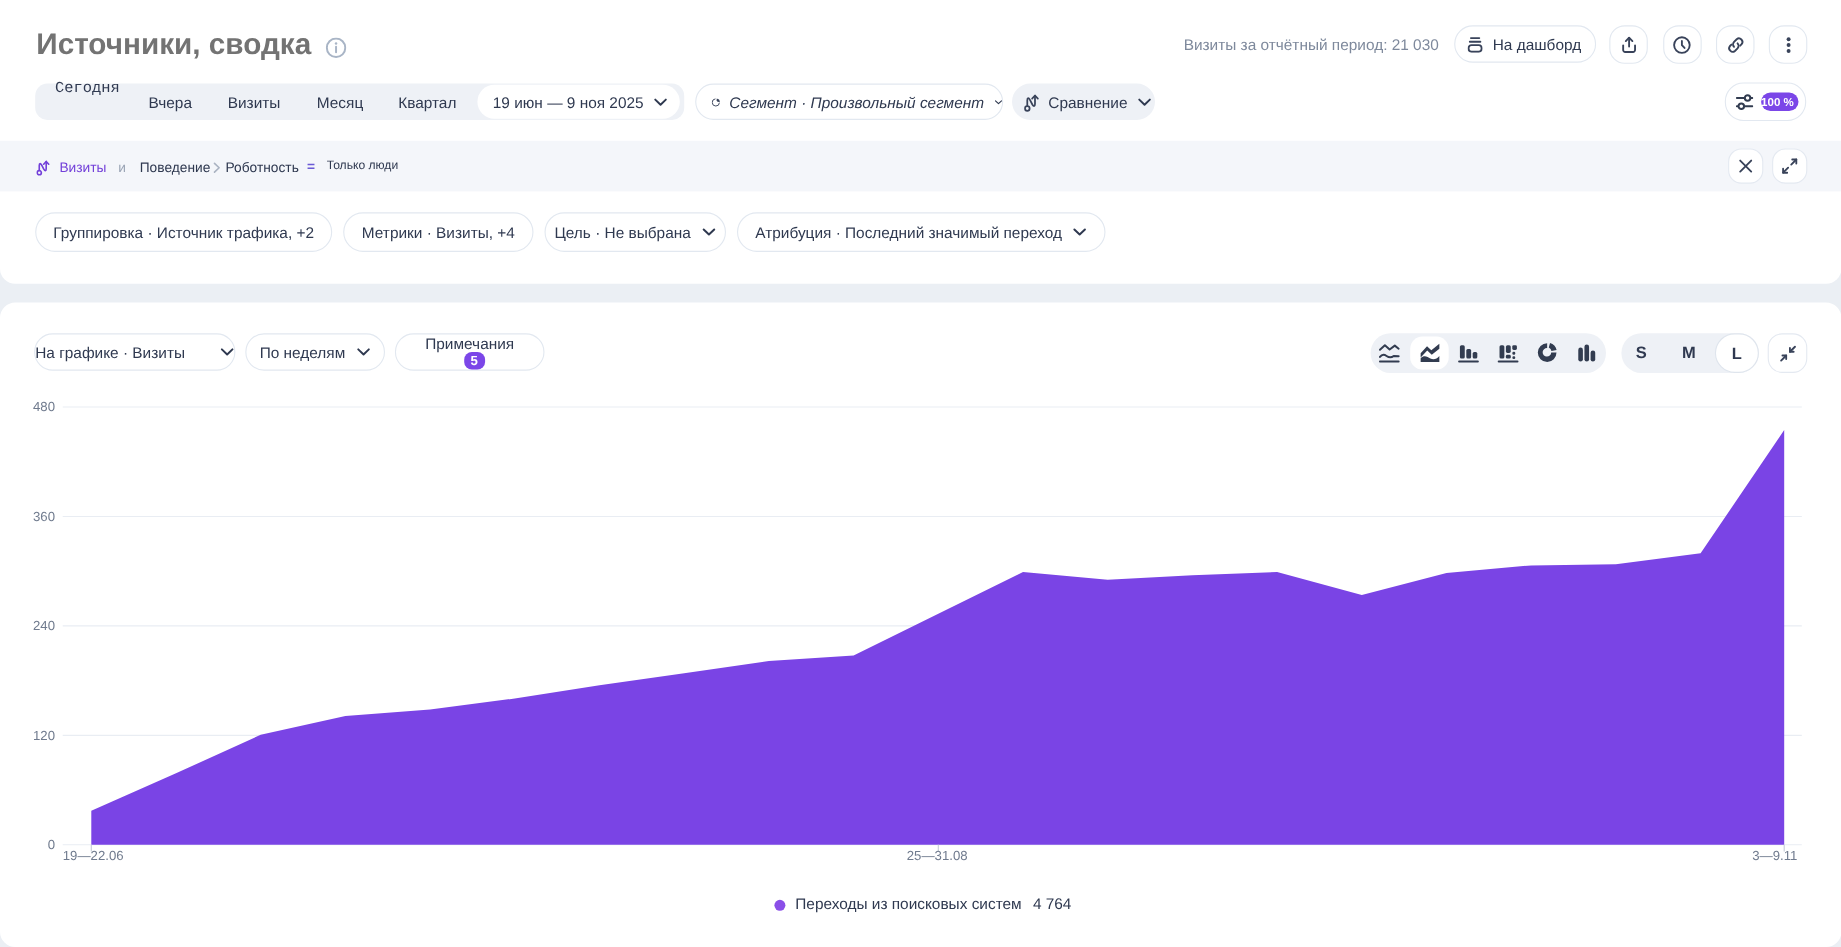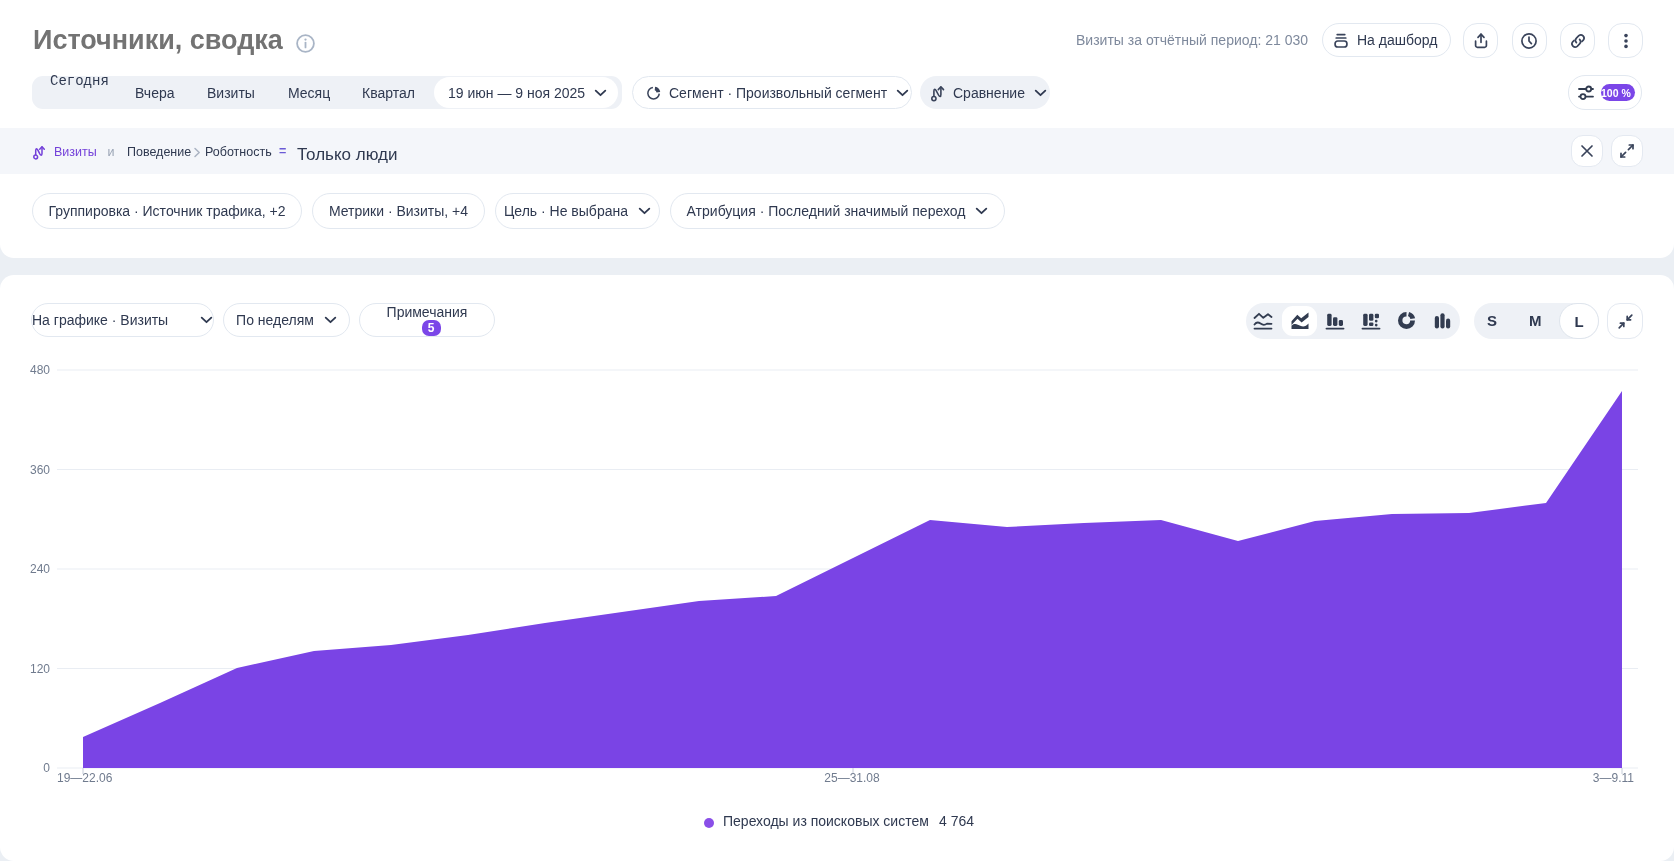--- a/index.html
+++ b/index.html
@@ -66,21 +66,21 @@
   <span class="t" style="margin-left:14px;">19 июн — 9 ноя 2025</span>
   <svg style="margin-left:9px;" width="13" height="8" viewBox="0 0 13 8">
       <path d="M1.7 1.6 L6.5 6.2 L11.3 1.6" stroke="#2f3950" stroke-width="1.8" fill="none" stroke-linecap="round" stroke-linejoin="round"></path>
     </svg>
 </div>
 <div class="abs flex" style="left:632px;top:76px;width:280px;height:33px;background:#fff;border:1px solid #e2e8f0;border-radius:17px;box-sizing:border-box;">
   <svg style="margin-left:14px;" width="14" height="14" viewBox="0 0 14 14">
       <path d="M12.25 7.6 A5.7 5.7 0 1 1 5.9 1.55" fill="none" stroke="#39435a" stroke-width="1.5"></path>
       <path d="M8.1 0.8 A6.3 6.3 0 0 1 13.25 6 L9.5 6.45 A2.7 2.7 0 0 0 7.7 4.35 Z" fill="#39435a"></path>
     </svg>
-  <span class="t" style="margin-left:8px;">Сегмент · Произвольный сегмент</span>
+  <span class="t" style="margin-left:8px;font-style:italic;">Сегмент · Произвольный сегмент</span>
   <svg style="margin-left:9px;" width="13" height="8" viewBox="0 0 13 8">
       <path d="M1.7 1.6 L6.5 6.2 L11.3 1.6" stroke="#2f3950" stroke-width="1.8" fill="none" stroke-linecap="round" stroke-linejoin="round"></path>
     </svg>
 </div>
 <div class="abs flex" style="left:920px;top:76px;width:130px;height:33px;background:#eef1f6;border-radius:17px;">
   <svg style="margin-left:11px;" width="14" height="18" viewBox="0 0 14 18" fill="none" stroke="#39435a" stroke-width="1.6" stroke-linecap="round" stroke-linejoin="round">
       <circle cx="2.9" cy="14.6" r="2.1"></circle>
       <path d="M2.9 12 V7.2 C2.9 4.6 4.2 4.8 5.3 6.8 L7.5 11 C8.6 13 9.9 13.2 9.9 10.6 V3.2"></path>
       <path d="M7.3 5.6 L9.9 2.8 L12.5 5.6"></path>
     </svg>
@@ -108,21 +108,21 @@
     <path d="M6.7 5.3 L9 2.8 L11.3 5.3"></path>
   </svg>
 <div class="abs t" style="left:54px;top:145px;font-size:12.5px;color:#7340d9;">Визиты</div>
 <div class="abs t" style="left:107.5px;top:145px;font-size:12.5px;color:#9aa4b5;">и</div>
 <div class="abs t" style="left:127px;top:145px;font-size:12.5px;">Поведение</div>
 <svg class="abs" style="left:193px;top:147px;" width="8" height="11" viewBox="0 0 8 11">
     <path d="M2 1.5 L6.2 5.5 L2 9.5" stroke="#aab3c2" stroke-width="1.5" fill="none" stroke-linecap="round" stroke-linejoin="round"></path>
   </svg>
 <div class="abs t" style="left:205px;top:145px;font-size:12.5px;">Роботность</div>
 <div class="abs t" style="left:279px;top:144px;font-size:12.5px;font-weight:700;color:#6a5ad6;">=</div>
-<div class="abs t" style="left:297px;top:145px;font-size:17px;">Только люди</div>
+<div class="abs t" style="left:297px;top:145px;font-size:11px;">Только люди</div>
 <div class="abs flex" style="left:1571px;top:135px;width:32px;height:32px;background:#fff;border:1px solid #e4e9f1;border-radius:12px;box-sizing:border-box;justify-content:center;">
   <svg width="14" height="14" viewBox="0 0 14 14">
       <path d="M2 2 L12 12 M12 2 L2 12" stroke="#39435a" stroke-width="1.7" stroke-linecap="round"></path>
     </svg>
 </div>
 <div class="abs flex" style="left:1611px;top:135px;width:32px;height:32px;background:#fff;border:1px solid #e4e9f1;border-radius:12px;box-sizing:border-box;justify-content:center;">
   <svg width="16" height="16" viewBox="0 0 16 16" fill="none" stroke="#39435a" stroke-width="1.7" stroke-linecap="round" stroke-linejoin="round">
       <path d="M9.4 6.6 L14 2"></path>
       <path d="M10.3 2 H14 V5.7"></path>
       <path d="M6.6 9.4 L2 14"></path>

